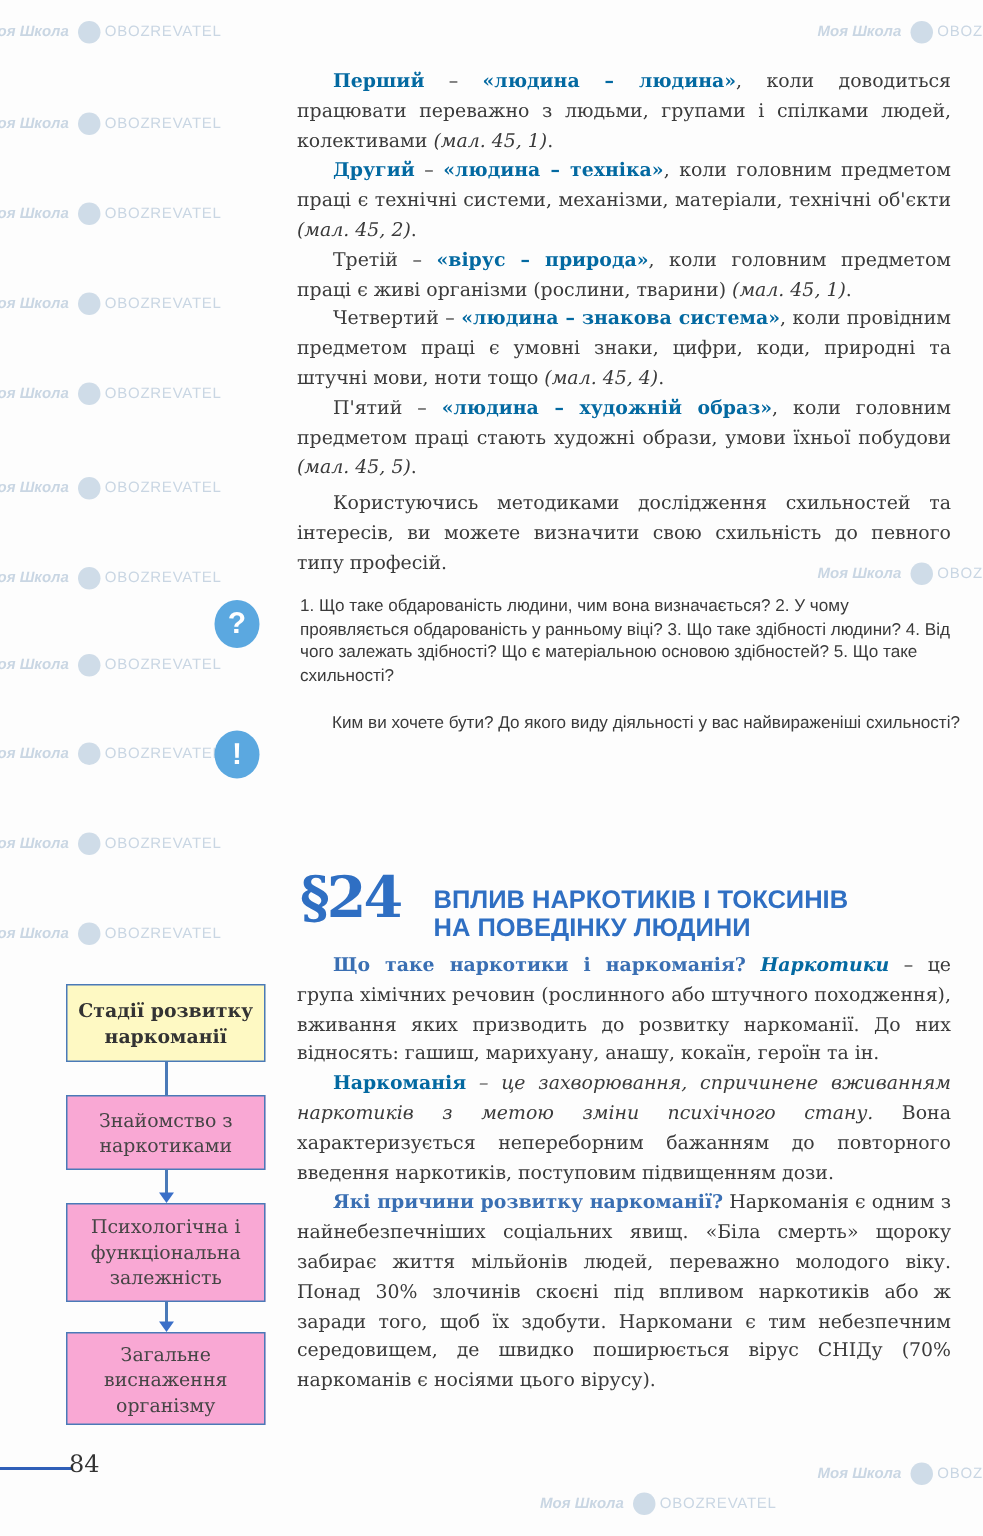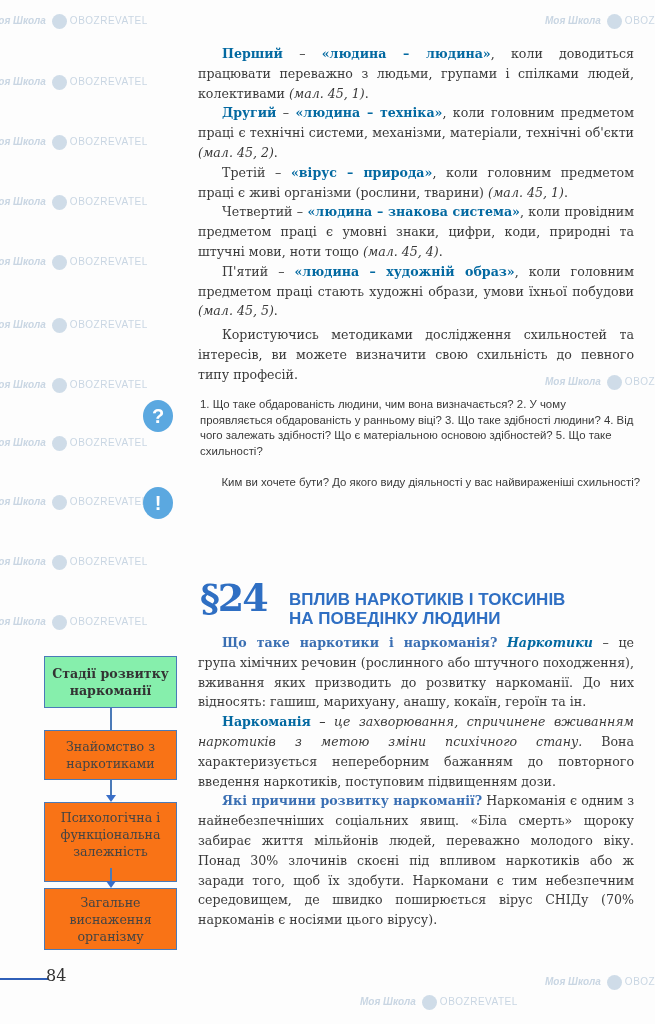--- a/index.html
+++ b/index.html
@@ -18,22 +18,22 @@
   .i { font-style: italic; }
   .q-blue { color: #3a6fb3; font-weight: bold; }
 
   .qa { position: absolute; left: 200px; width: 440px; font-family: "Liberation Sans", sans-serif; font-size: 11.4px; line-height: 15.6px; color: #3a3a3a; }
   .qa p { margin: 0; }
   .badge { position: absolute; width: 30px; height: 32px; border-radius: 50%; background: #5ba8e0; color: #fff; font-family: "Liberation Sans", sans-serif; font-weight: bold; font-size: 20px; text-align: center; line-height: 32px; }
 
   .sec-num { position: absolute; left: 200px; top: 575px; font-family: "DejaVu Serif", serif; font-size: 38px; font-weight: bold; color: #2f6fc3; letter-spacing: -2px; }
   .sec-title { position: absolute; left: 289px; top: 590px; font-family: "Liberation Sans", sans-serif; font-weight: bold; font-size: 17px; line-height: 19px; color: #2f6fc3; }
 
-  .flow { position: absolute; left: 44px; width: 133px; border: 1.5px solid #4a7ab8; background: #f97316; text-align: center; font-family: "DejaVu Serif", serif; font-size: 12.6px; line-height: 17px; color: #444; box-sizing: border-box; }
-  .flow.head { background: #86efac; font-weight: bold; color: #333; }
+  .flow { position: absolute; left: 44px; width: 133px; border: 1.5px solid #4a7ab8; background: #f9a8d4; text-align: center; font-family: "DejaVu Serif", serif; font-size: 12.6px; line-height: 17px; color: #444; box-sizing: border-box; }
+  .flow.head { background: #fef9c3; font-weight: bold; color: #333; }
   .vline { position: absolute; left: 110px; width: 2px; background: #4a7ab8; }
   .arrow { position: absolute; left: 106px; width: 0; height: 0; border-left: 5px solid transparent; border-right: 5px solid transparent; border-top: 7px solid #3a6fc8; }
 
   .pg-line { position: absolute; left: 0; top: 978px; width: 48px; height: 2px; background: #2f5fb8; }
   .pg-num { position: absolute; left: 46px; top: 966px; font-family: "DejaVu Serif", serif; font-size: 16px; color: #333; }
 </style>
 </head>
 <body>
 
 <div class="wm" style="left:-10px;top:14px;"><span class="brand">Моя Школа</span><span class="circ"></span><span class="obz">OBOZREVATEL</span></div>
@@ -81,19 +81,19 @@
   <p><span class="q-blue">Що таке наркотики і наркоманія?</span> <span class="b i">Наркотики</span><span> – це група хімічних речовин (рослинного або штучного походження), вживання яких призводить до розвитку наркоманії. До них відносять: гашиш, марихуану, анашу, кокаїн, героїн та ін.</span></p>
   <p><span class="b">Наркоманія</span><span class="i"> – це захворювання, спричинене вживанням наркотиків з метою зміни психічного стану.</span><span> Вона характеризується непереборним бажанням до повторного введення наркотиків, поступовим підвищенням дози.</span></p>
   <p><span class="q-blue">Які причини розвитку наркоманії?</span><span> Наркоманія є одним з найнебезпечніших соціальних явищ. «Біла смерть» щороку забирає життя мільйонів людей, переважно молодого віку. Понад 30% злочинів скоєні під впливом наркотиків або ж заради того, щоб їх здобути. Наркомани є тим небезпечним середовищем, де швидко поширюється вірус СНІДу (70% наркоманів є носіями цього вірусу).</span></p>
 </div>
 
 <div class="flow head" style="top:656px;height:52px;padding-top:8px;">Стадії розвитку наркоманії</div>
 <div class="vline" style="top:708px;height:22px;"></div>
 <div class="flow" style="top:730px;height:50px;padding:7px 10px 0;">Знайомство з наркотиками</div>
 <div class="vline" style="top:780px;height:16px;"></div>
 <div class="arrow" style="top:795px;"></div>
-<div class="flow" style="top:802px;height:80px;padding:6px 4px 0;">Психологічна і функціональна залежність</div>
+<div class="flow" style="top:802px;height:66px;padding:6px 4px 0;">Психологічна і функціональна залежність</div>
 <div class="vline" style="top:868px;height:14px;"></div>
 <div class="arrow" style="top:881px;"></div>
 <div class="flow" style="top:888px;height:62px;padding:5px 8px 0;">Загальне виснаження організму</div>
 
 <div class="pg-line"></div>
 <div class="pg-num">84</div>
 
 </body></html>

